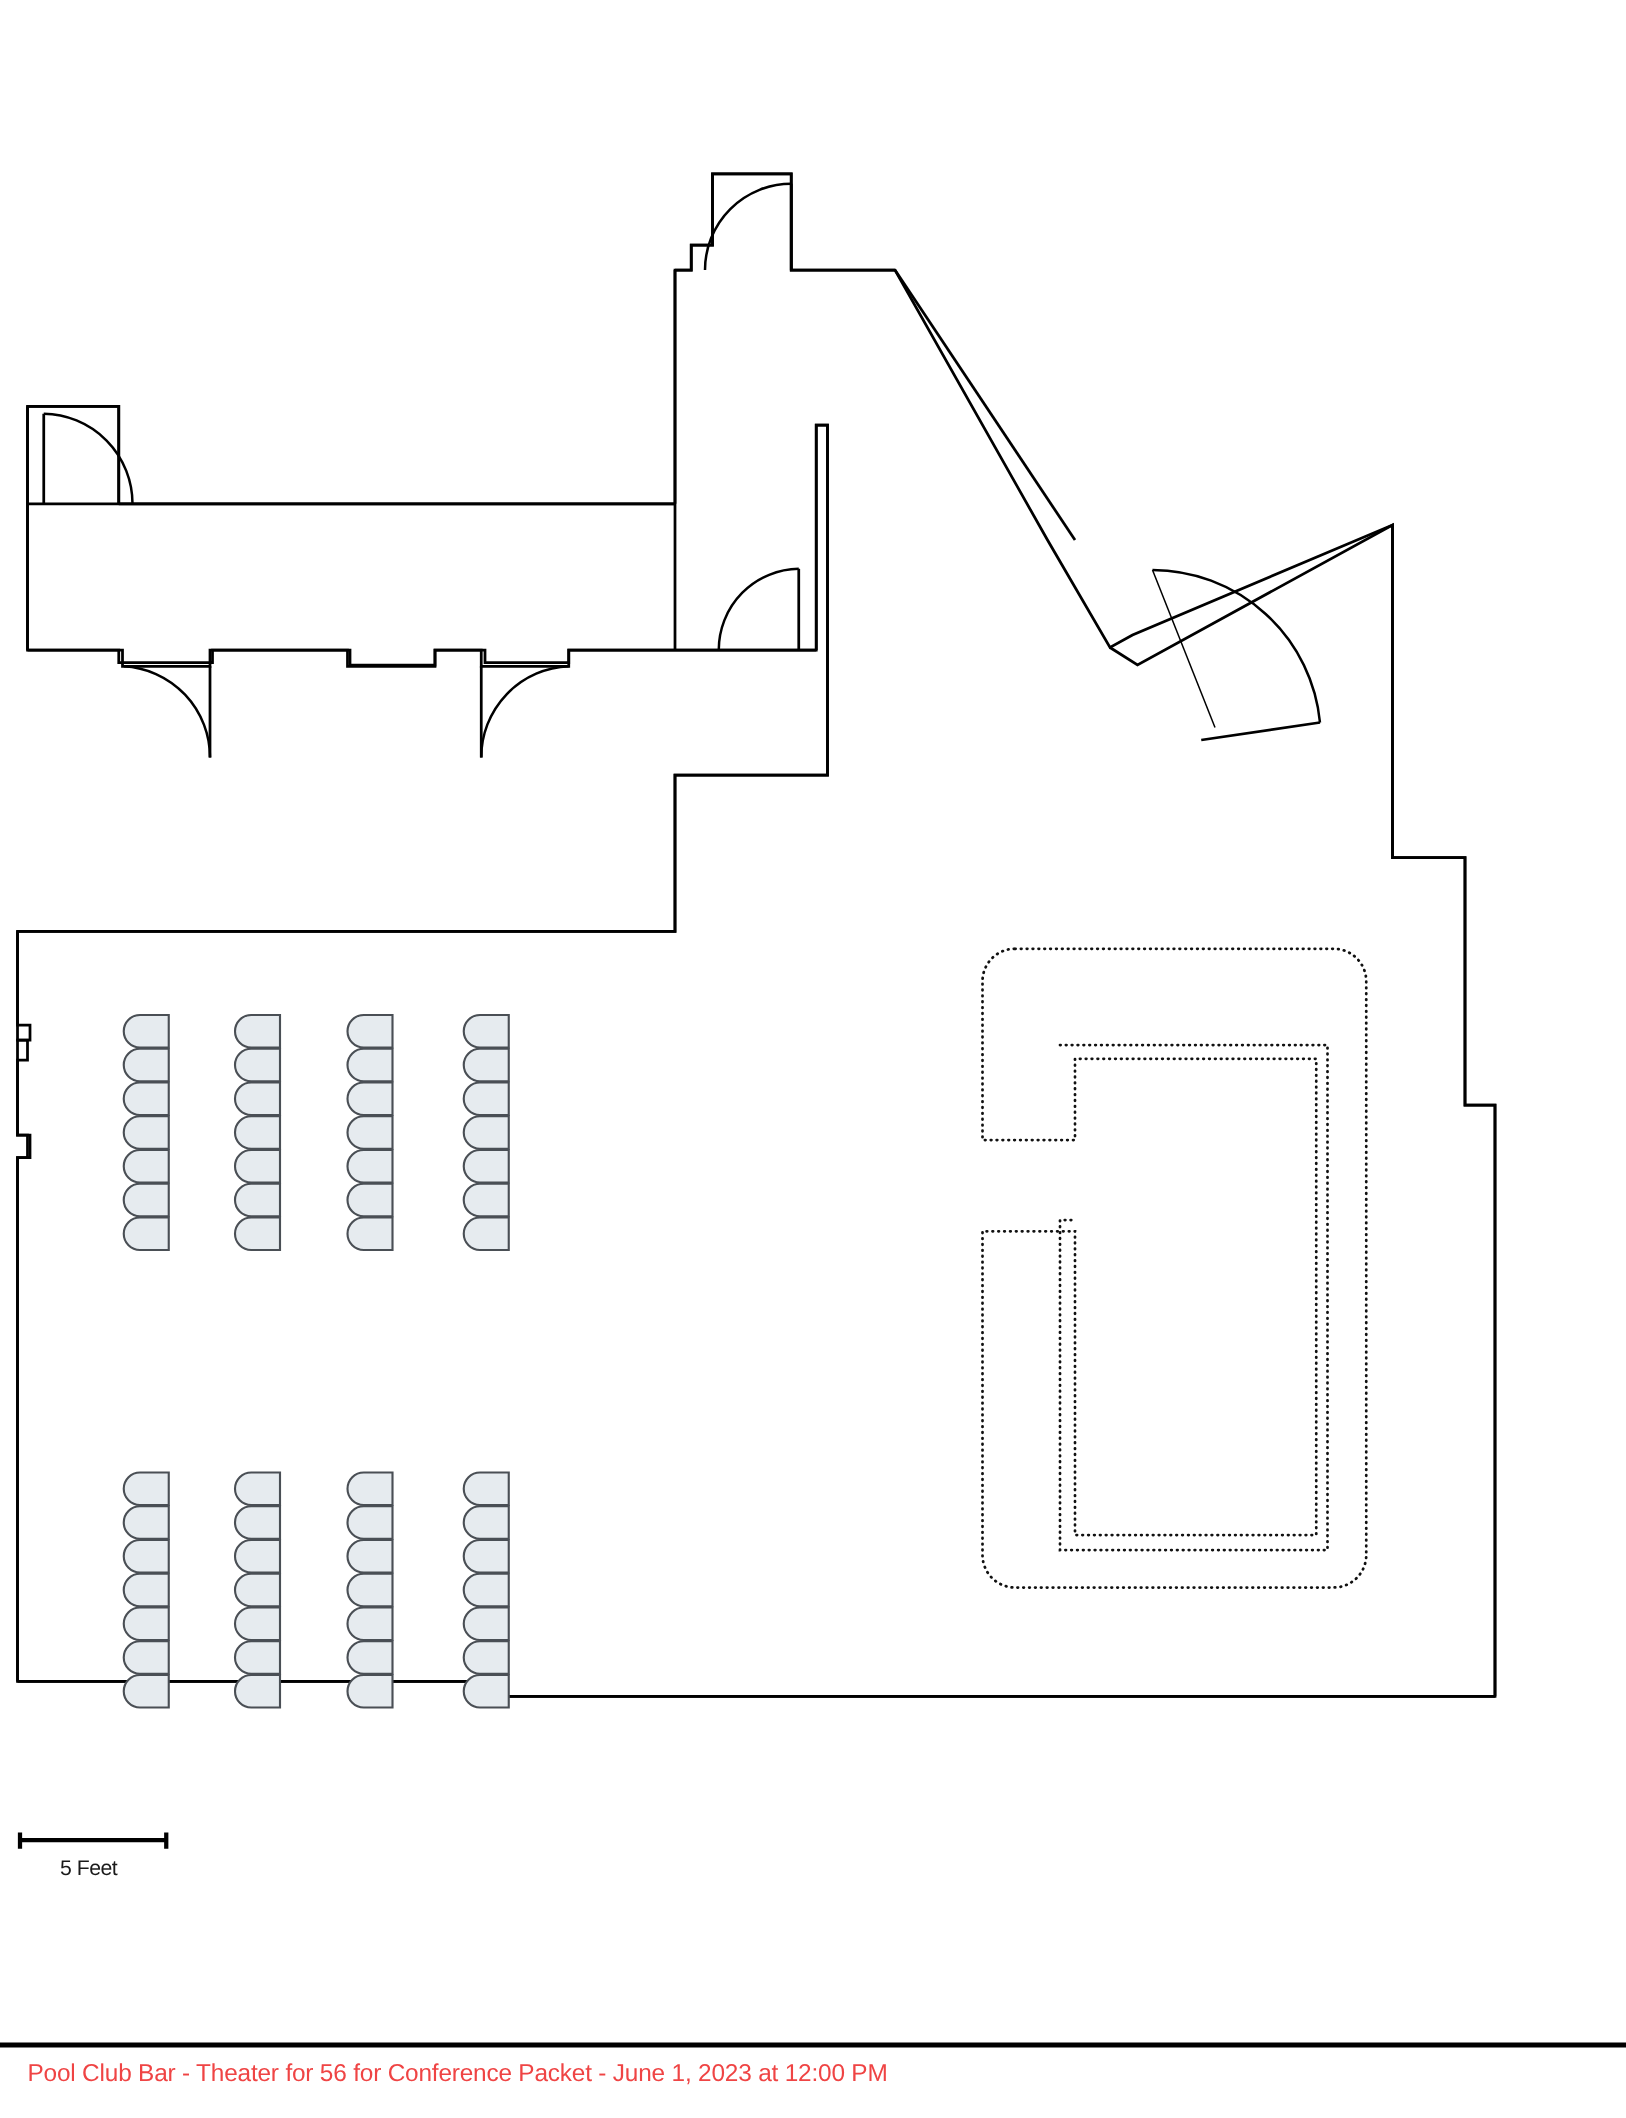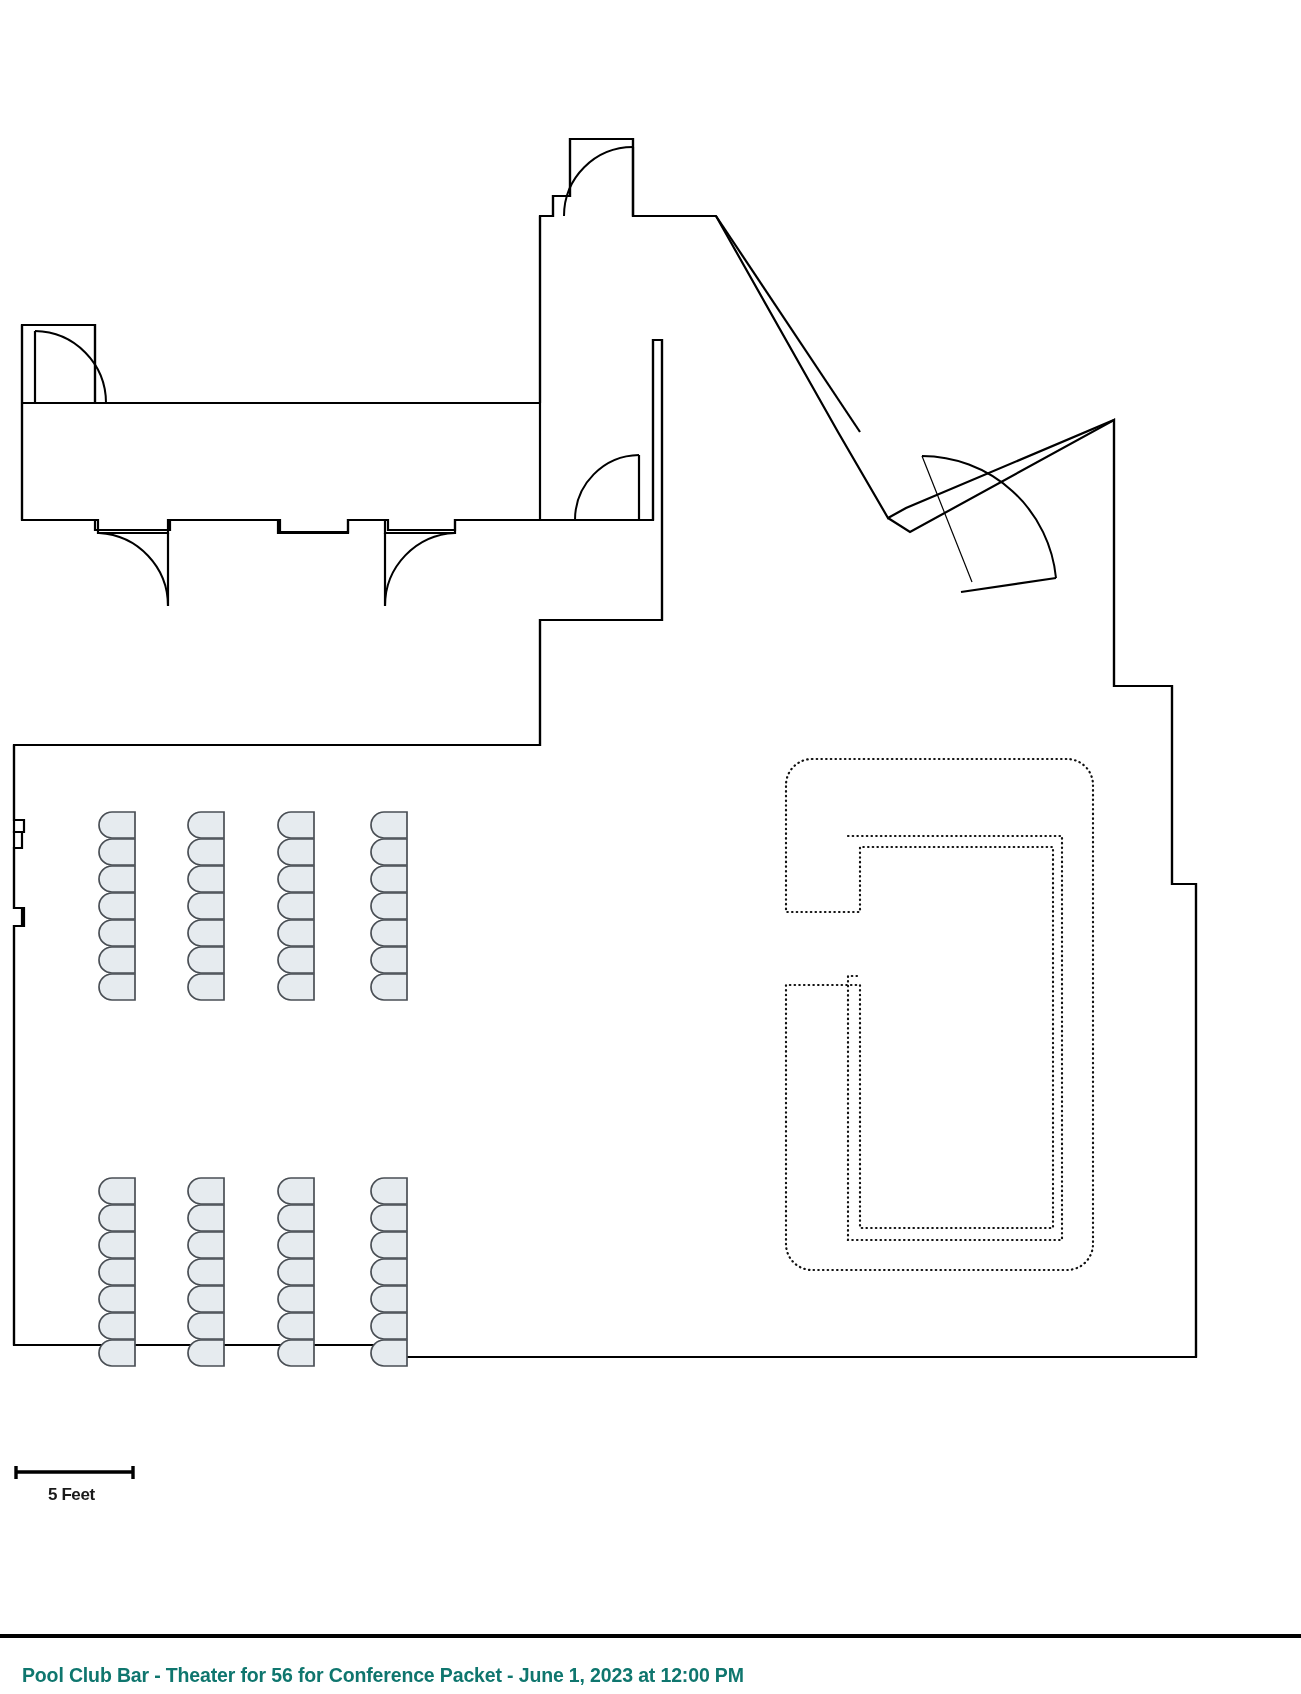--- a/index.html
+++ b/index.html
@@ -13,21 +13,20 @@
     height: 1694px;
     position: relative;
     font-family: "Liberation Sans", sans-serif;
     overflow: hidden;
   }
   #plan-root {
     position: absolute;
     left: 0; top: 0;
     width: 1301px;
     height: 1694px;
-    font-weight: bold;
   }
   svg#floorplan {
     position: absolute;
     left: 0;
     top: 0;
     width: 1301px;
     height: 1694px;
     display: block;
   }
   .wall {
@@ -85,24 +84,23 @@
     background: #000000;
   }
   #footer-caption {
     position: absolute;
     left: 22px;
     top: 1646px;
     width: 1260px;
     font-family: "Liberation Sans", sans-serif;
     font-size: 19.5px;
     line-height: 26px;
-    color: #0f766e;
+    color: #ef4444;
     letter-spacing: -0.15px;
     white-space: nowrap;
-    margin-top: 16px;
   }
 </style>
 </head>
 <body>
 
 <div id="plan-root">
 
   <svg id="floorplan" viewBox="0 0 1301 1694" xmlns="http://www.w3.org/2000/svg">
 
     <g>

